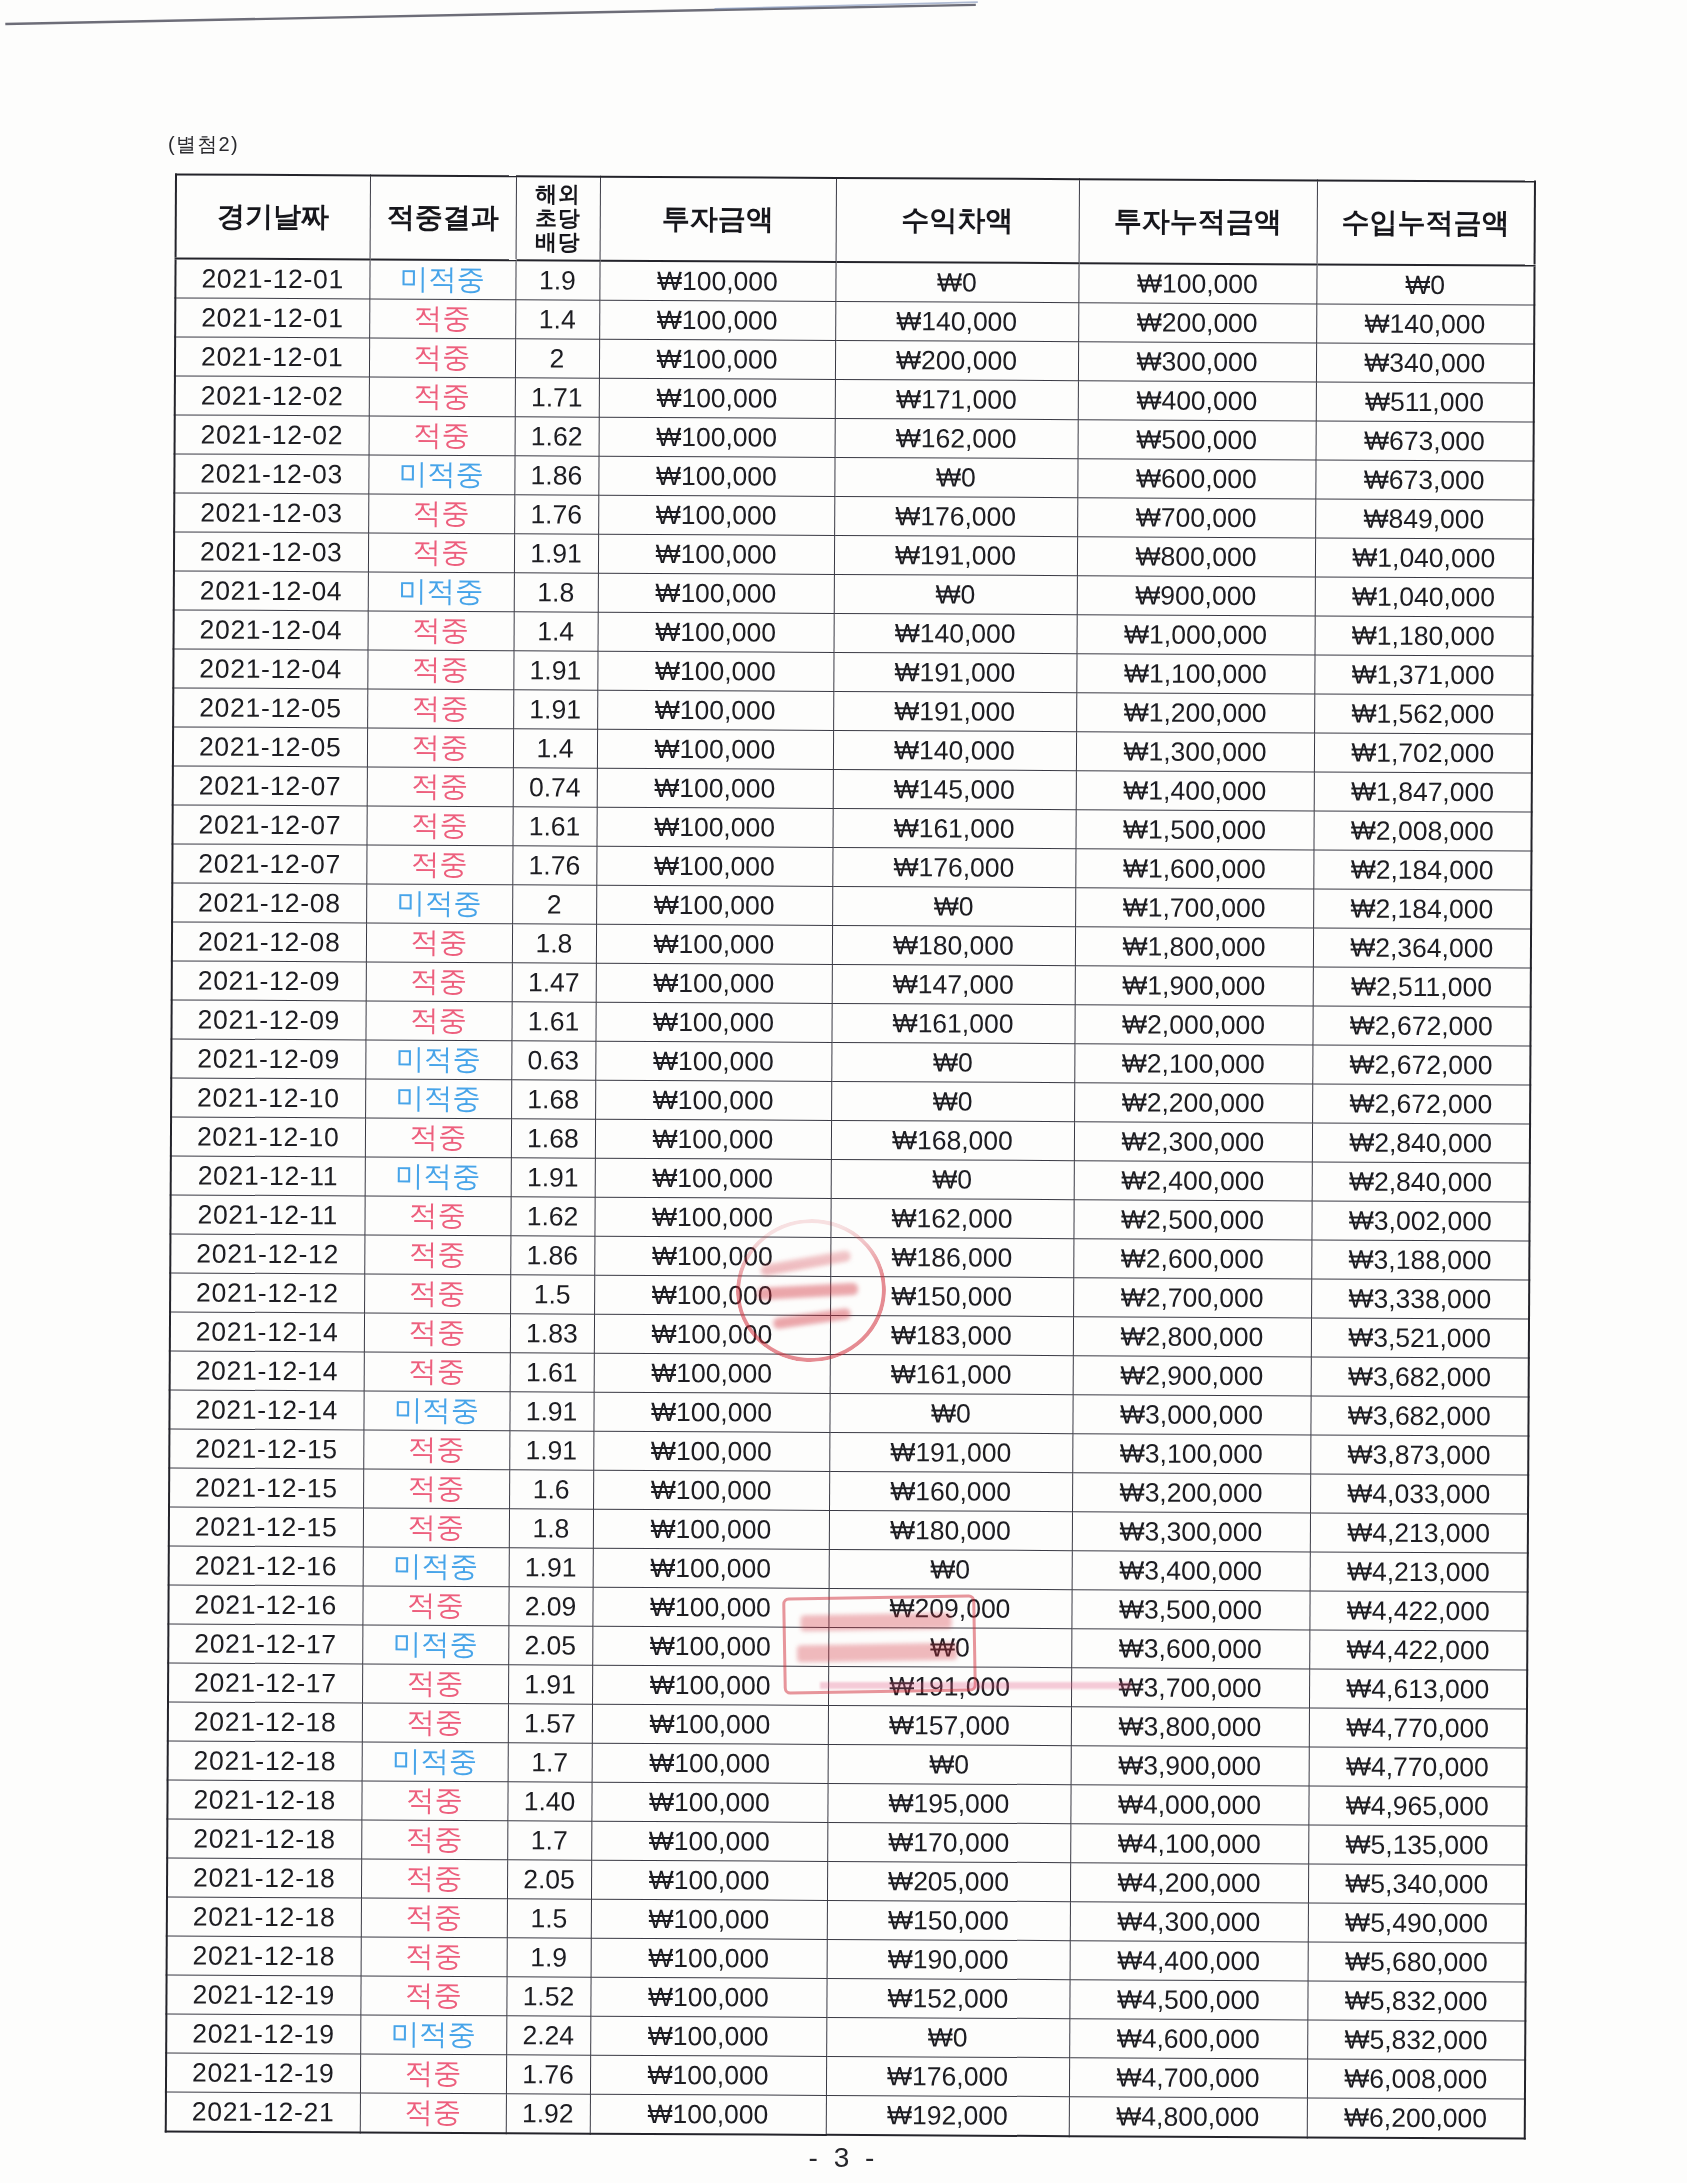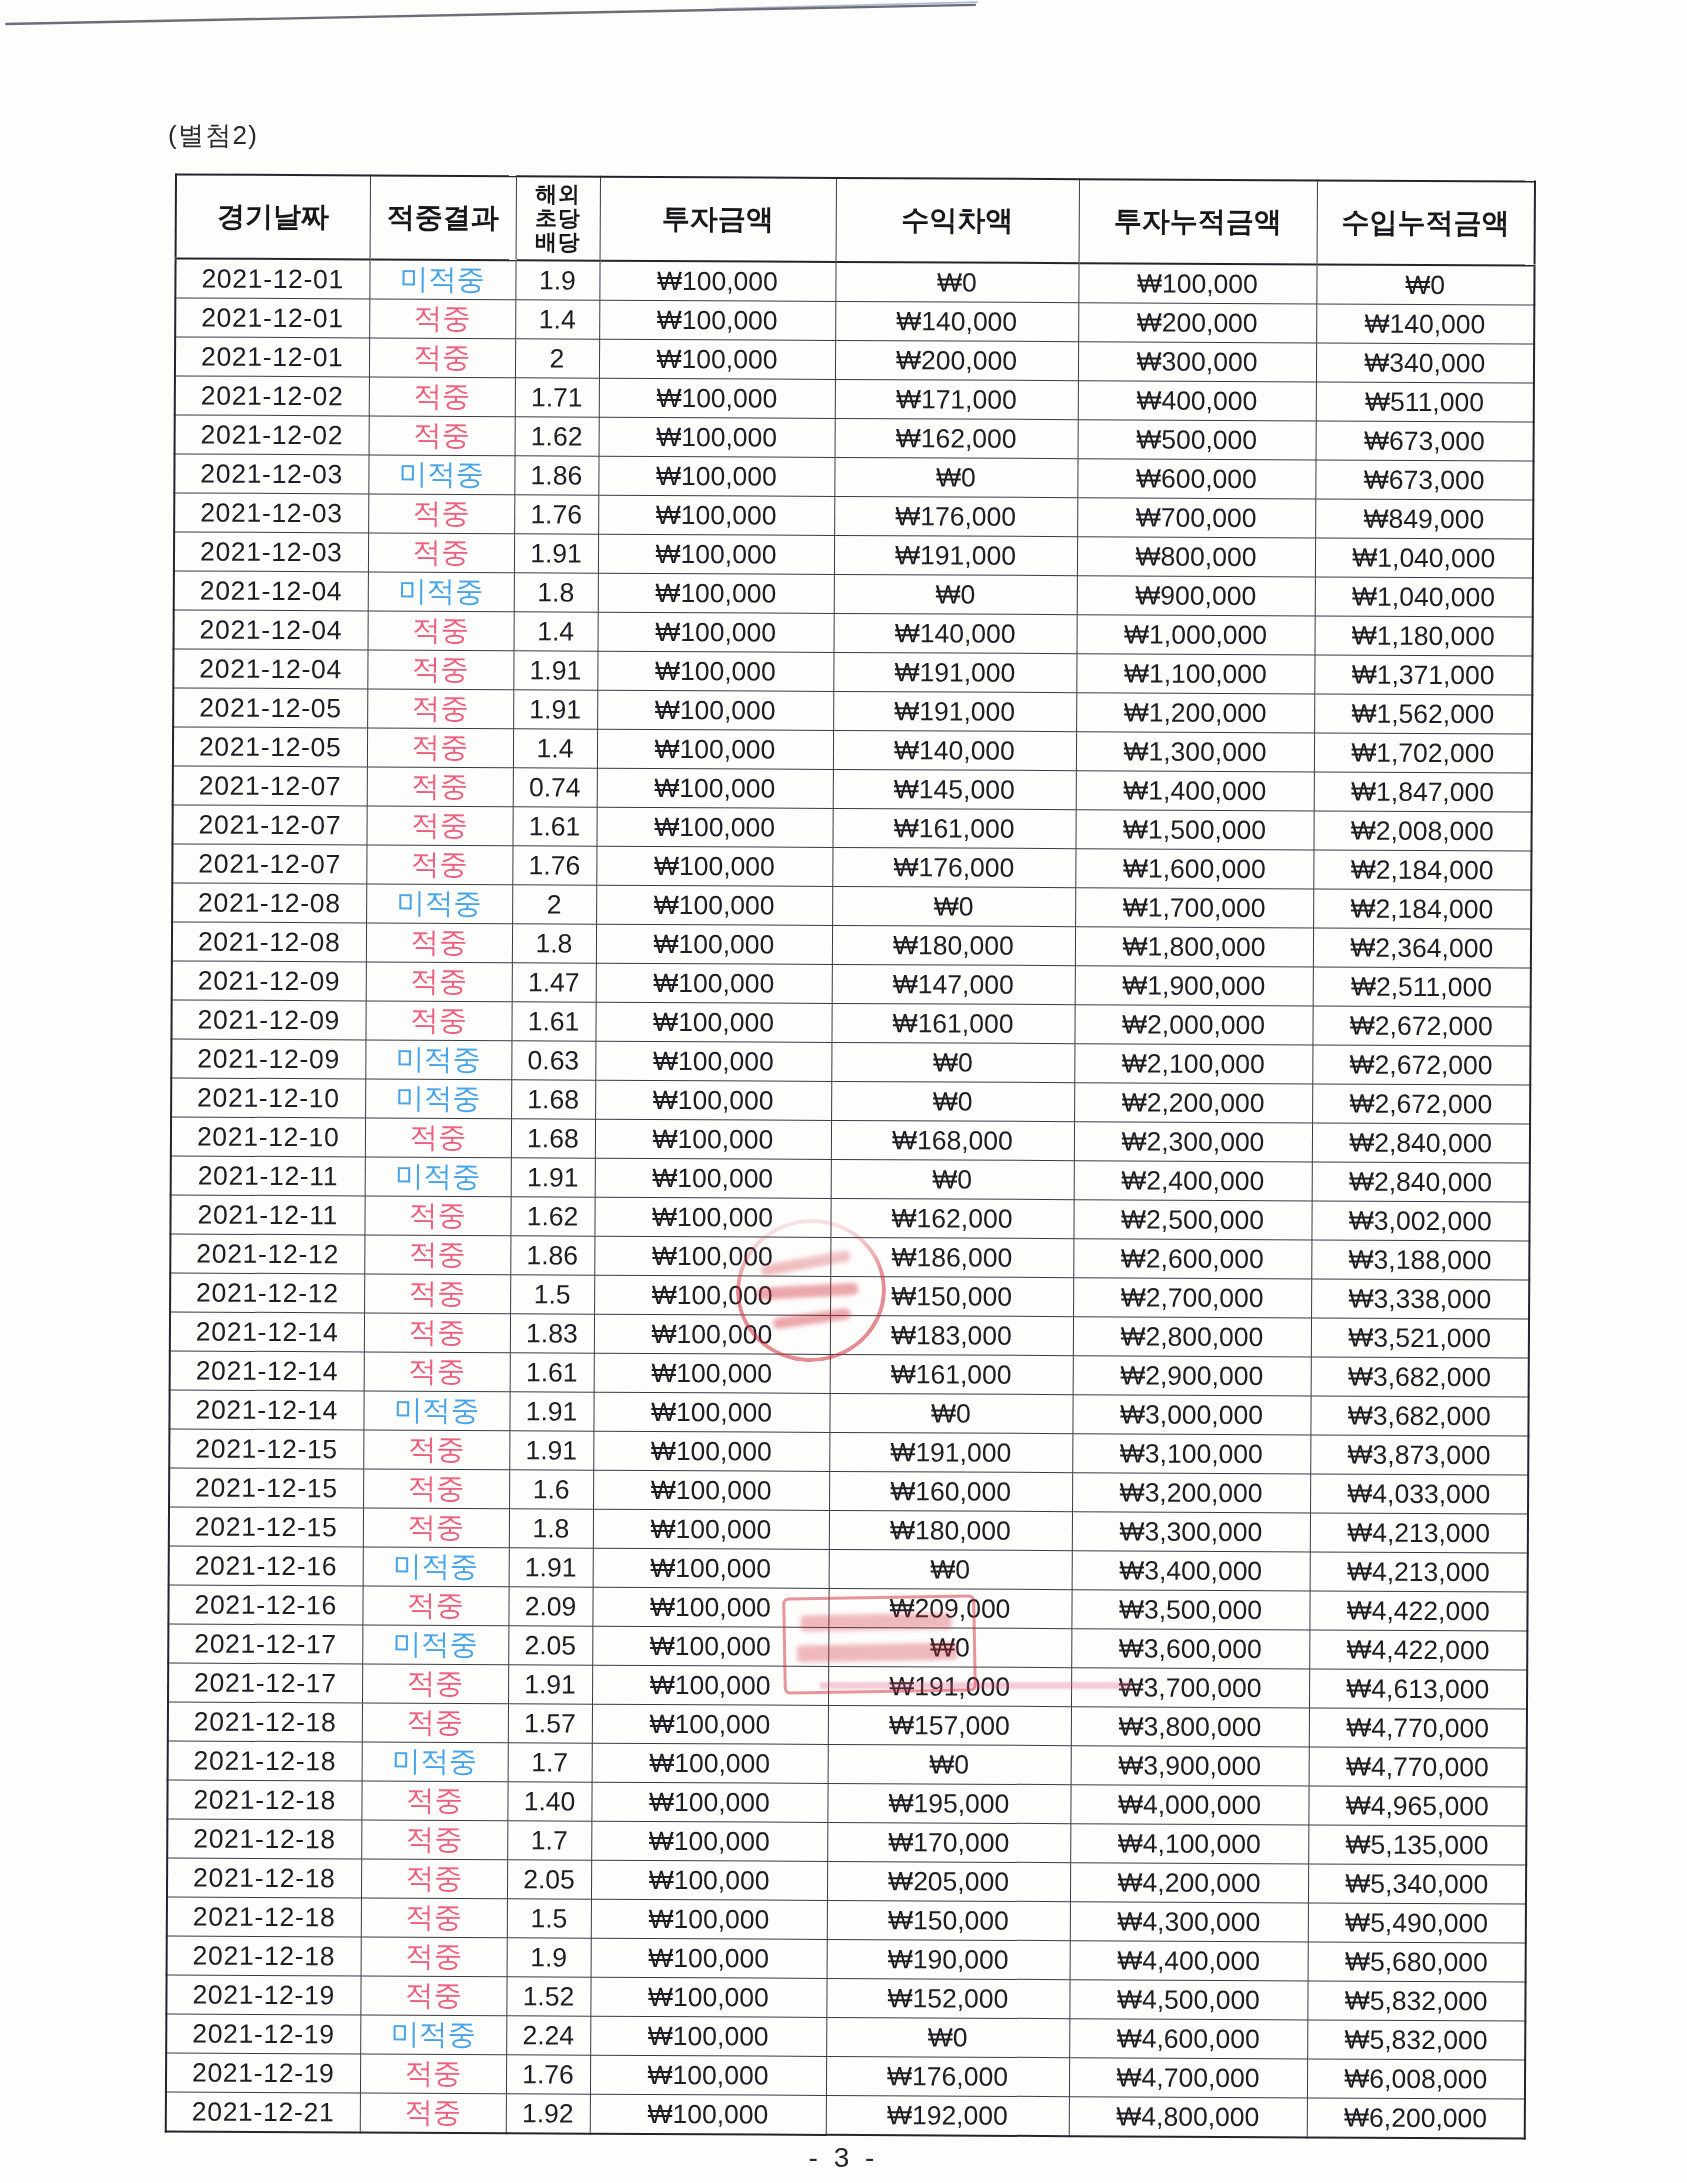--- a/index.html
+++ b/index.html
@@ -4,22 +4,22 @@
 <style>
   html,body{margin:0;padding:0;background:#ffffff;}
   .page{
     position:relative; width:1687px; height:2183px; overflow:hidden;
     background:#fdfdfc;
     font-family:"Liberation Sans","DejaVu Sans",sans-serif;
     color:var(--ink,#1d1d22);
   }
   .scan-artifact{position:absolute;left:0;top:0;width:1687px;height:40px;pointer-events:none;}
   .attachment-label{
-    position:absolute; left:168px; top:118px;
-    font-size:26px; letter-spacing:1.3px; color:#2a2a2e;
+    position:absolute; left:168px; top:131px;
+    font-size:20px; letter-spacing:1.3px; color:#2a2a2e;
   }
   table.ledger{
     position:absolute; left:175px; top:177px; width:1360px;
     border-collapse:collapse; table-layout:fixed;
     transform:rotate(0.3deg); transform-origin:680px 0px;
     border:2.6px solid #24242b;
   }
   .ledger th,.ledger td{
     border:1.3px solid var(--line,#3a3a44);
     text-align:center; vertical-align:middle; padding:0;

